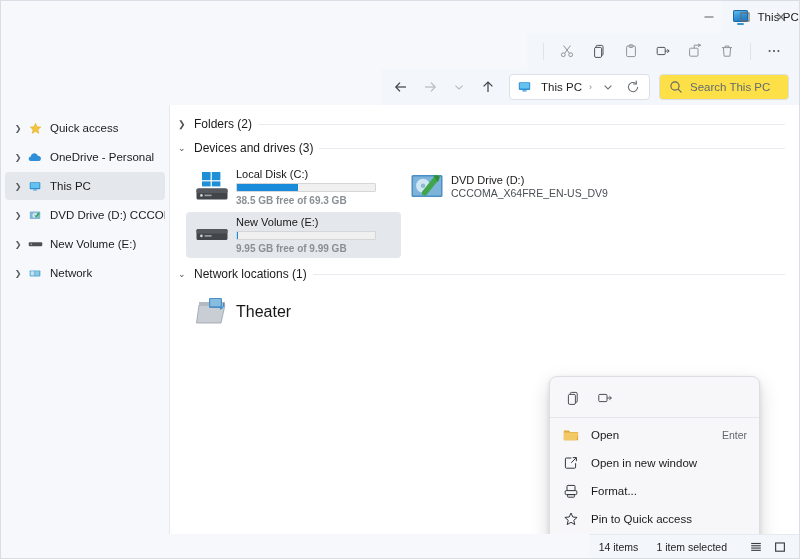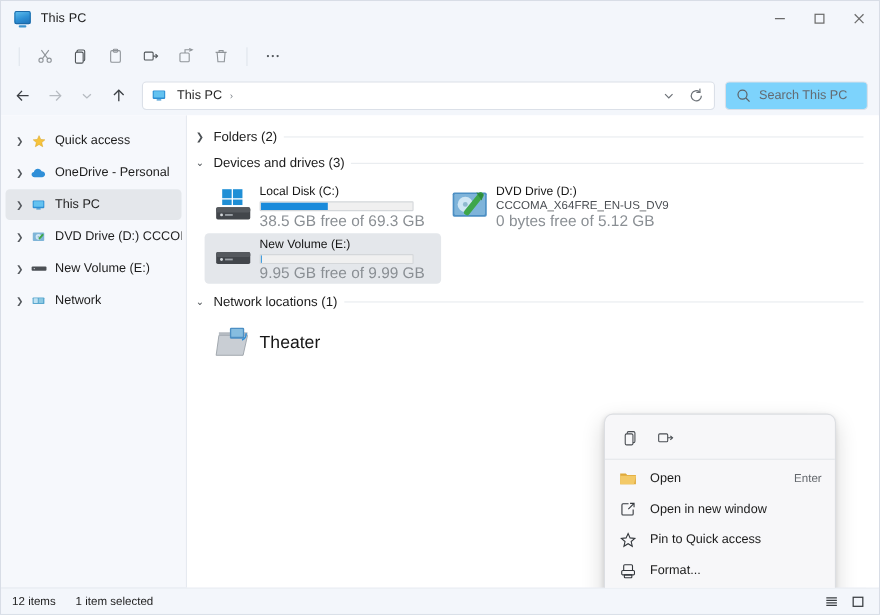--- a/index.html
+++ b/index.html
@@ -7,21 +7,21 @@
     width: 800px; height: 559px;
     font-family: "Liberation Sans", sans-serif;
     background: #ffffff;
     overflow: hidden;
   }
   #app {
     position: relative;
     width: 800px; height: 559px;
     background: #f6f8fc;
     border: 1px solid #d8dde6;
-    display: flex; flex-direction: column;
+    display: flex; flex-direction: column; align-items: flex-end;
   }
 
   
   .titlebar {
     height: 32px; flex: 0 0 32px;
     background: #f3f6fb;
     display: flex; align-items: center;
     padding-left: 12px;
     position: relative;
   }
@@ -92,21 +92,21 @@
   }
   .crumb-sep { color: #7c8188; font-size: 9px; padding: 0 4px; }
   .addr-right { margin-left: auto; display: flex; align-items: center; gap: 1px; }
   .addr-btn {
     width: 24px; height: 22px; border-radius: 3px;
     display: flex; align-items: center; justify-content: center;
     color: #6d7278;
   }
   .searchbox {
     width: 130px; height: 26px; margin-left: 8px;
-    background: #7dd3fc; border: 1px solid #dbe0e8; border-radius: 4px;
+    background: #fde047; border: 1px solid #dbe0e8; border-radius: 4px;
     display: flex; align-items: center; padding: 0 8px; gap: 6px;
   }
   .searchbox .ph { font-size: 11.5px; color: #646a70; }
 
   
   .bodyrow { flex: 1 1 auto; display: flex; min-height: 0; background: #ffffff; }
 
   
   .sidebar {
     width: 169px; flex: 0 0 169px;
@@ -142,21 +142,21 @@
   .tilegrid { display: flex; flex-wrap: wrap; padding: 2px 0 4px 16px; }
   .tile {
     width: 215px; height: 46px; display: flex; align-items: center;
     padding: 2px 4px 2px 6px; margin: 1px 0; border-radius: 4px;
   }
   .tile.selected { background: #e4e7eb; }
   .tile .tico { width: 40px; flex: 0 0 40px; display: flex; align-items: center; justify-content: center; }
   .tinfo { flex: 1 1 auto; min-width: 0; padding-left: 4px; }
   .tname { font-size: 11px; color: #161616; line-height: 13px; white-space: nowrap; overflow: hidden; }
   .tsub { font-size: 10.5px; color: #4b4f54; line-height: 13px; white-space: nowrap; }
-  .tfree { font-size: 14px; color: #8a8f94; line-height: 13px; white-space: nowrap; }
+  .tfree { font-size: 10px; color: #8a8f94; line-height: 13px; white-space: nowrap; font-weight: bold; }
   .bar {
     height: 9px; background: #f0f0f0; border: 1px solid #d4d7da; border-radius: 1px;
     margin: 2px 0 2px 0; width: 140px; overflow: hidden;
   }
   .barfill { height: 100%; background: #1a8bdb; }
 
   .netgrid { display: flex; padding: 2px 0 4px 16px; }
   .nettile {
     width: 215px; height: 44px; display: flex; align-items: center;
     padding-left: 6px; border-radius: 4px;
@@ -493,21 +493,20 @@
                 <rect x="3" y="4.4" width="28" height="19" rx="1" fill="#7fb4da"></rect>
                 <circle cx="13" cy="13.8" r="7" fill="#cfe6f4"></circle>
                 <circle cx="13" cy="13.8" r="2.2" fill="#8fb9ce"></circle>
                 <path d="M14.5 21 L27 5.5" stroke="#3fa64b" stroke-width="5.4" stroke-linecap="round"></path>
                 <path d="M23 3 L29.4 4.2 L28 10.2 Z" fill="#2f8c3c"></path>
               </svg>
             </div>
             <div class="tinfo">
               <div class="tname">DVD Drive (D:)</div>
               <div class="tsub">CCCOMA_X64FRE_EN-US_DV9</div>
-              <div class="tfree">0 bytes free of 5.12 GB</div>
             </div>
           </div>
 
           <div class="tile selected">
             <div class="tico">
               <svg width="36" height="26" viewBox="0 0 36 26">
                 <rect x="2.5" y="7" width="31" height="11" rx="1.6" fill="#42464b"></rect>
                 <rect x="2.5" y="7" width="31" height="4.6" rx="1.6" fill="#55595e"></rect>
                 <circle cx="7.4" cy="13.9" r="1.3" fill="#d4d8dc"></circle>
                 <rect x="10.6" y="13.1" width="7" height="1.6" fill="#9da2a8"></rect>
@@ -589,36 +588,36 @@
               <line x1="13.2" y1="2.8" x2="8.2" y2="7.8"></line>
             </svg>
           </span>
           <span class="clabel">Open in new window</span>
           <span class="ckey"></span>
         </div>
 
         <div class="ctxitem">
           <span class="cico">
             <svg class="icn" viewBox="0 0 16 16" fill="none" stroke="#33373c" stroke-width="1">
-              <polygon points="8,2 9.8,6 14.1,6.4 10.8,9.3 11.8,13.6 8,11.3 4.2,13.6 5.2,9.3 1.9,6.4 6.2,6"></polygon>
+              <path d="M4 7.6 V3.4 a1 1 0 0 1 1 -1 h6 a1 1 0 0 1 1 1 V7.6"></path>
+              <rect x="2.2" y="7.6" width="11.6" height="4" rx="1"></rect>
+              <rect x="4.6" y="11.6" width="6.8" height="2.6" rx="0.6"></rect>
             </svg>
           </span>
-          <span class="clabel">Pin to Quick access</span>
+          <span class="clabel">Format...</span>
           <span class="ckey"></span>
         </div>
 
         <div class="ctxitem">
           <span class="cico">
             <svg class="icn" viewBox="0 0 16 16" fill="none" stroke="#33373c" stroke-width="1">
-              <path d="M4 7.6 V3.4 a1 1 0 0 1 1 -1 h6 a1 1 0 0 1 1 1 V7.6"></path>
-              <rect x="2.2" y="7.6" width="11.6" height="4" rx="1"></rect>
-              <rect x="4.6" y="11.6" width="6.8" height="2.6" rx="0.6"></rect>
+              <polygon points="8,2 9.8,6 14.1,6.4 10.8,9.3 11.8,13.6 8,11.3 4.2,13.6 5.2,9.3 1.9,6.4 6.2,6"></polygon>
             </svg>
           </span>
-          <span class="clabel">Format...</span>
+          <span class="clabel">Pin to Quick access</span>
           <span class="ckey"></span>
         </div>
 
         <div class="ctxitem">
           <span class="cico">
             <svg class="icn" viewBox="0 0 16 16" fill="none" stroke="#33373c" stroke-width="1">
               <path d="M9.6 1.8 L14.2 6.4 L11.8 7.4 L10.4 11 L5 5.6 L8.6 4.2 Z"></path>
               <line x1="5.4" y1="10.6" x2="1.8" y2="14.2"></line>
             </svg>
           </span>
@@ -639,21 +638,21 @@
           <span class="clabel">Properties</span>
           <span class="ckey">Alt+Enter</span>
         </div>
 
       </div>
 
     </div>
   </div>
 
   <div class="statusbar">
-    <span class="st">12 items</span>
+    <span class="st">14 items</span>
     <span class="st">1 item selected</span>
     <div class="viewtoggles">
       <div class="vtbtn">
         <svg width="14" height="14" viewBox="0 0 16 16" fill="none" stroke="currentColor" stroke-width="1.3">
           <line x1="2.5" y1="4" x2="13.5" y2="4"></line>
           <line x1="2.5" y1="6.6" x2="13.5" y2="6.6"></line>
           <line x1="2.5" y1="9.2" x2="13.5" y2="9.2"></line>
           <line x1="2.5" y1="11.8" x2="13.5" y2="11.8"></line>
         </svg>
       </div>

